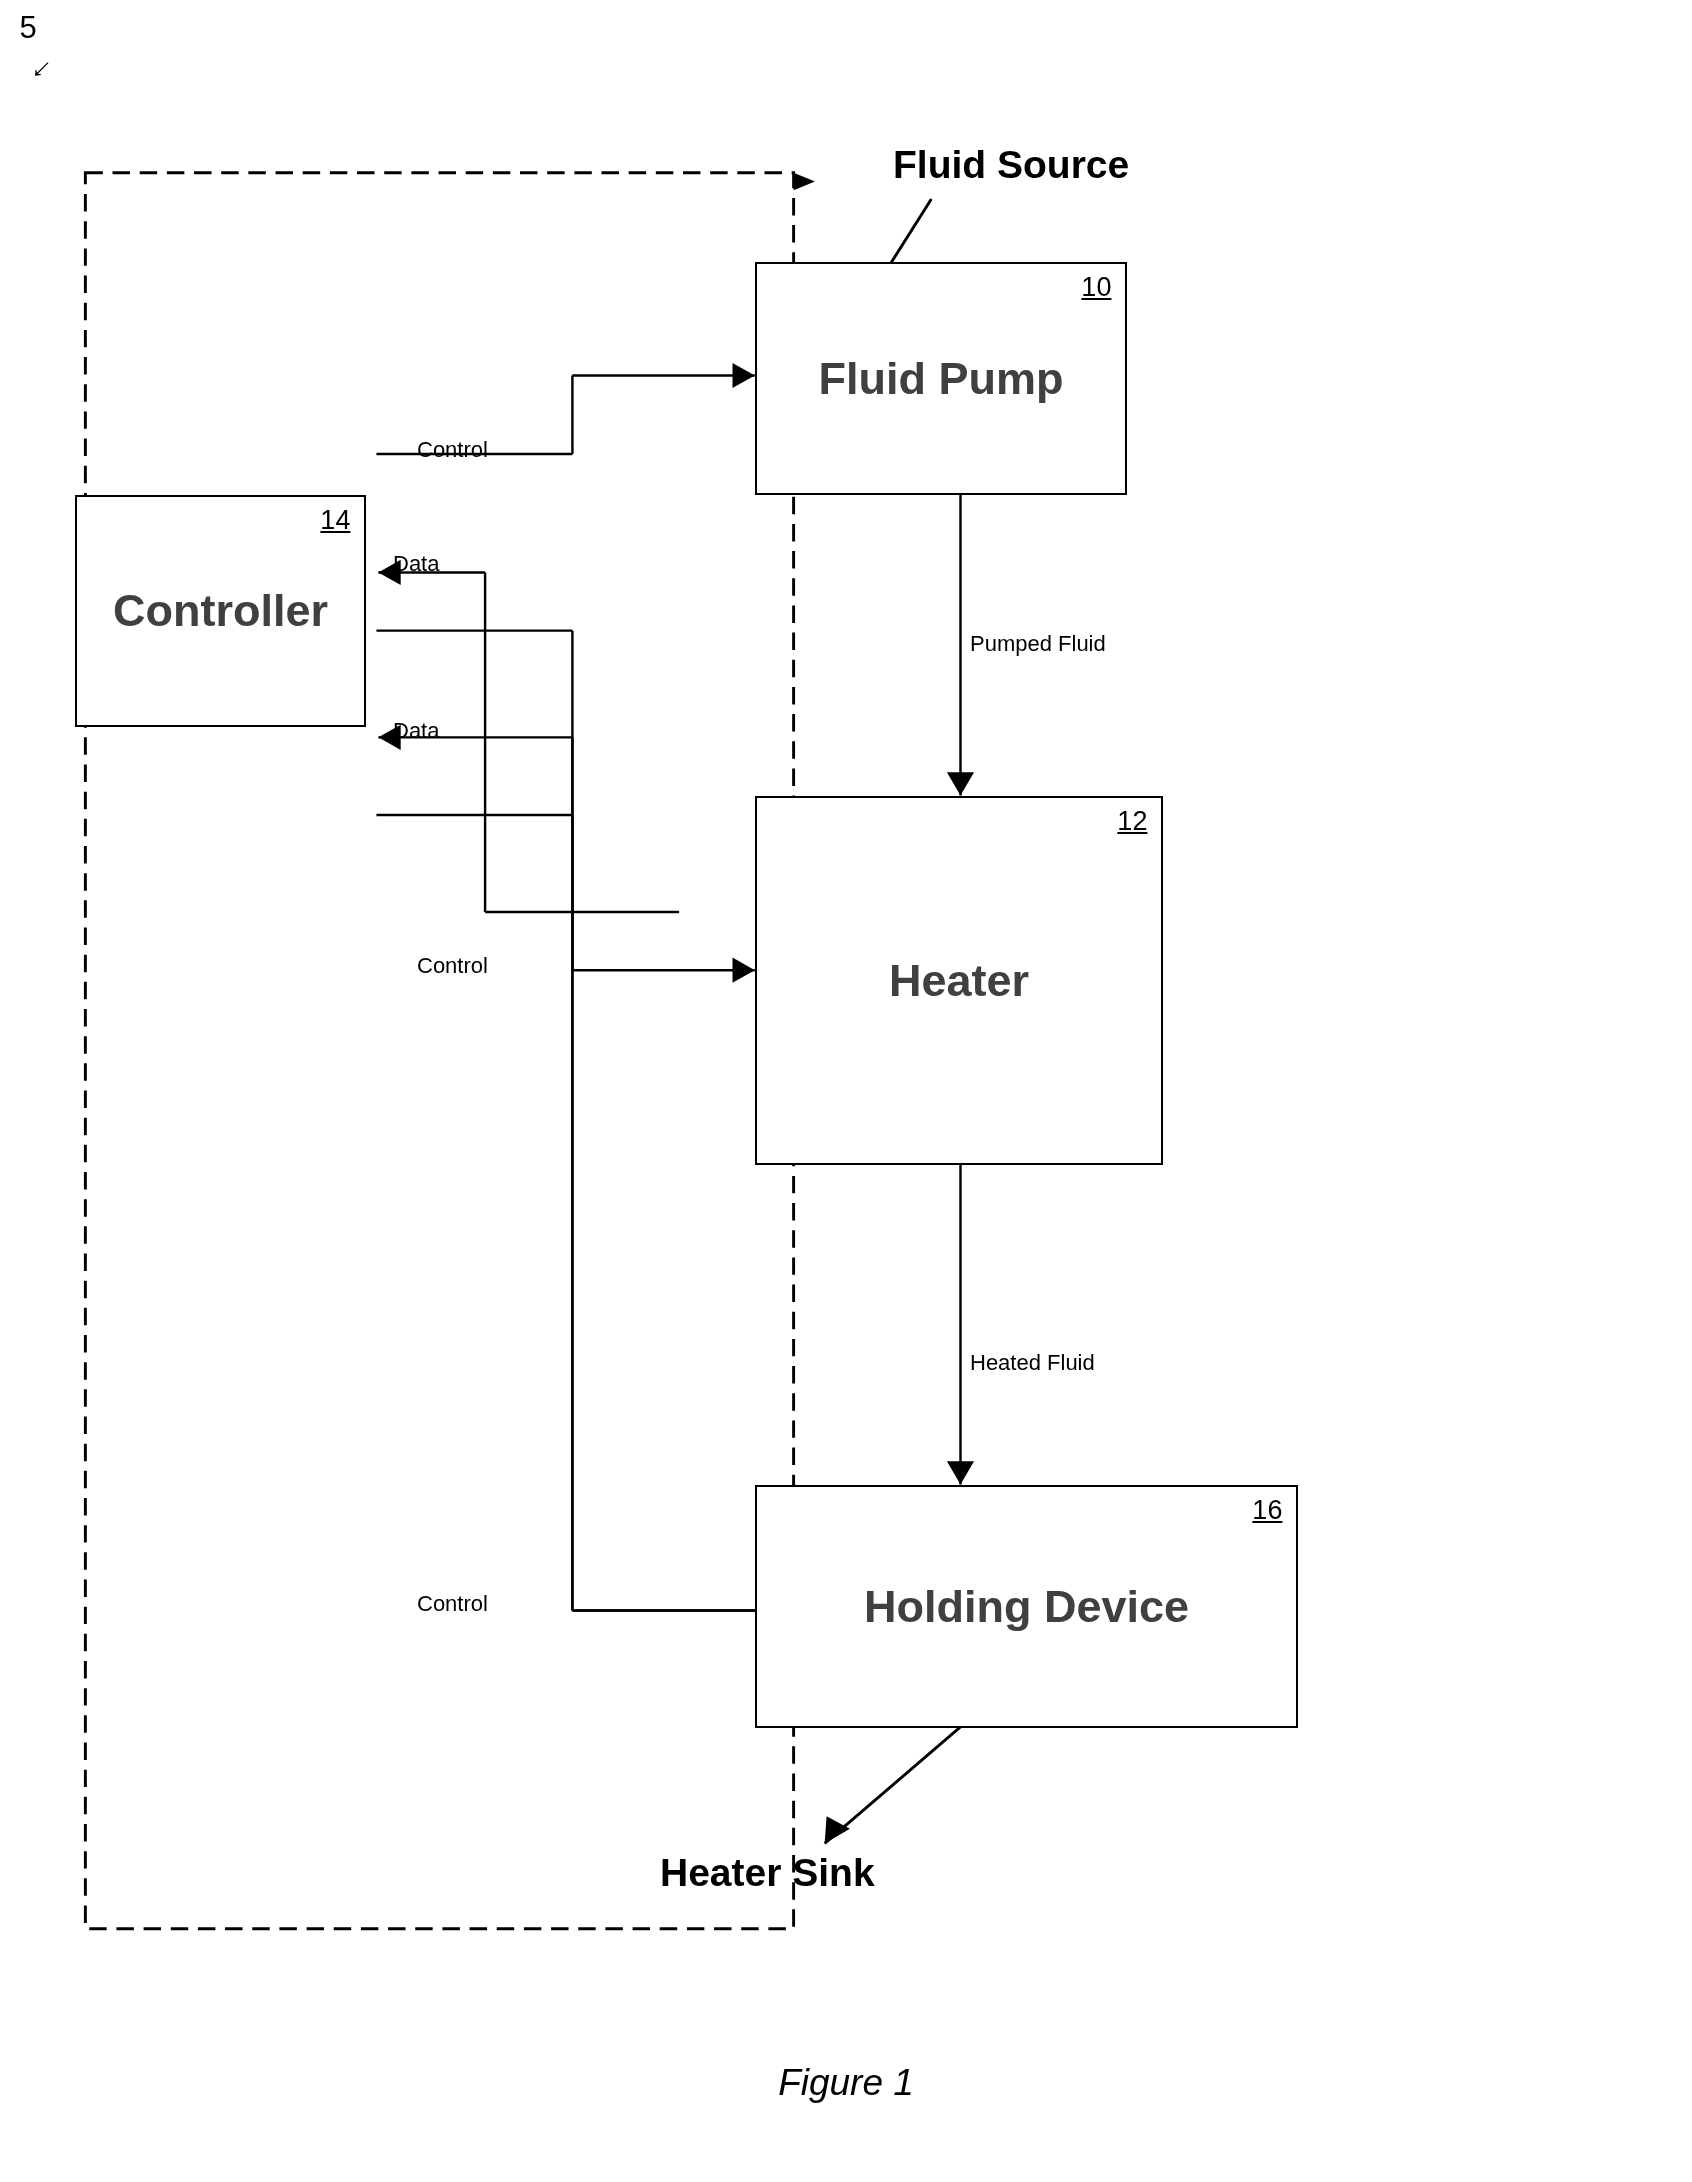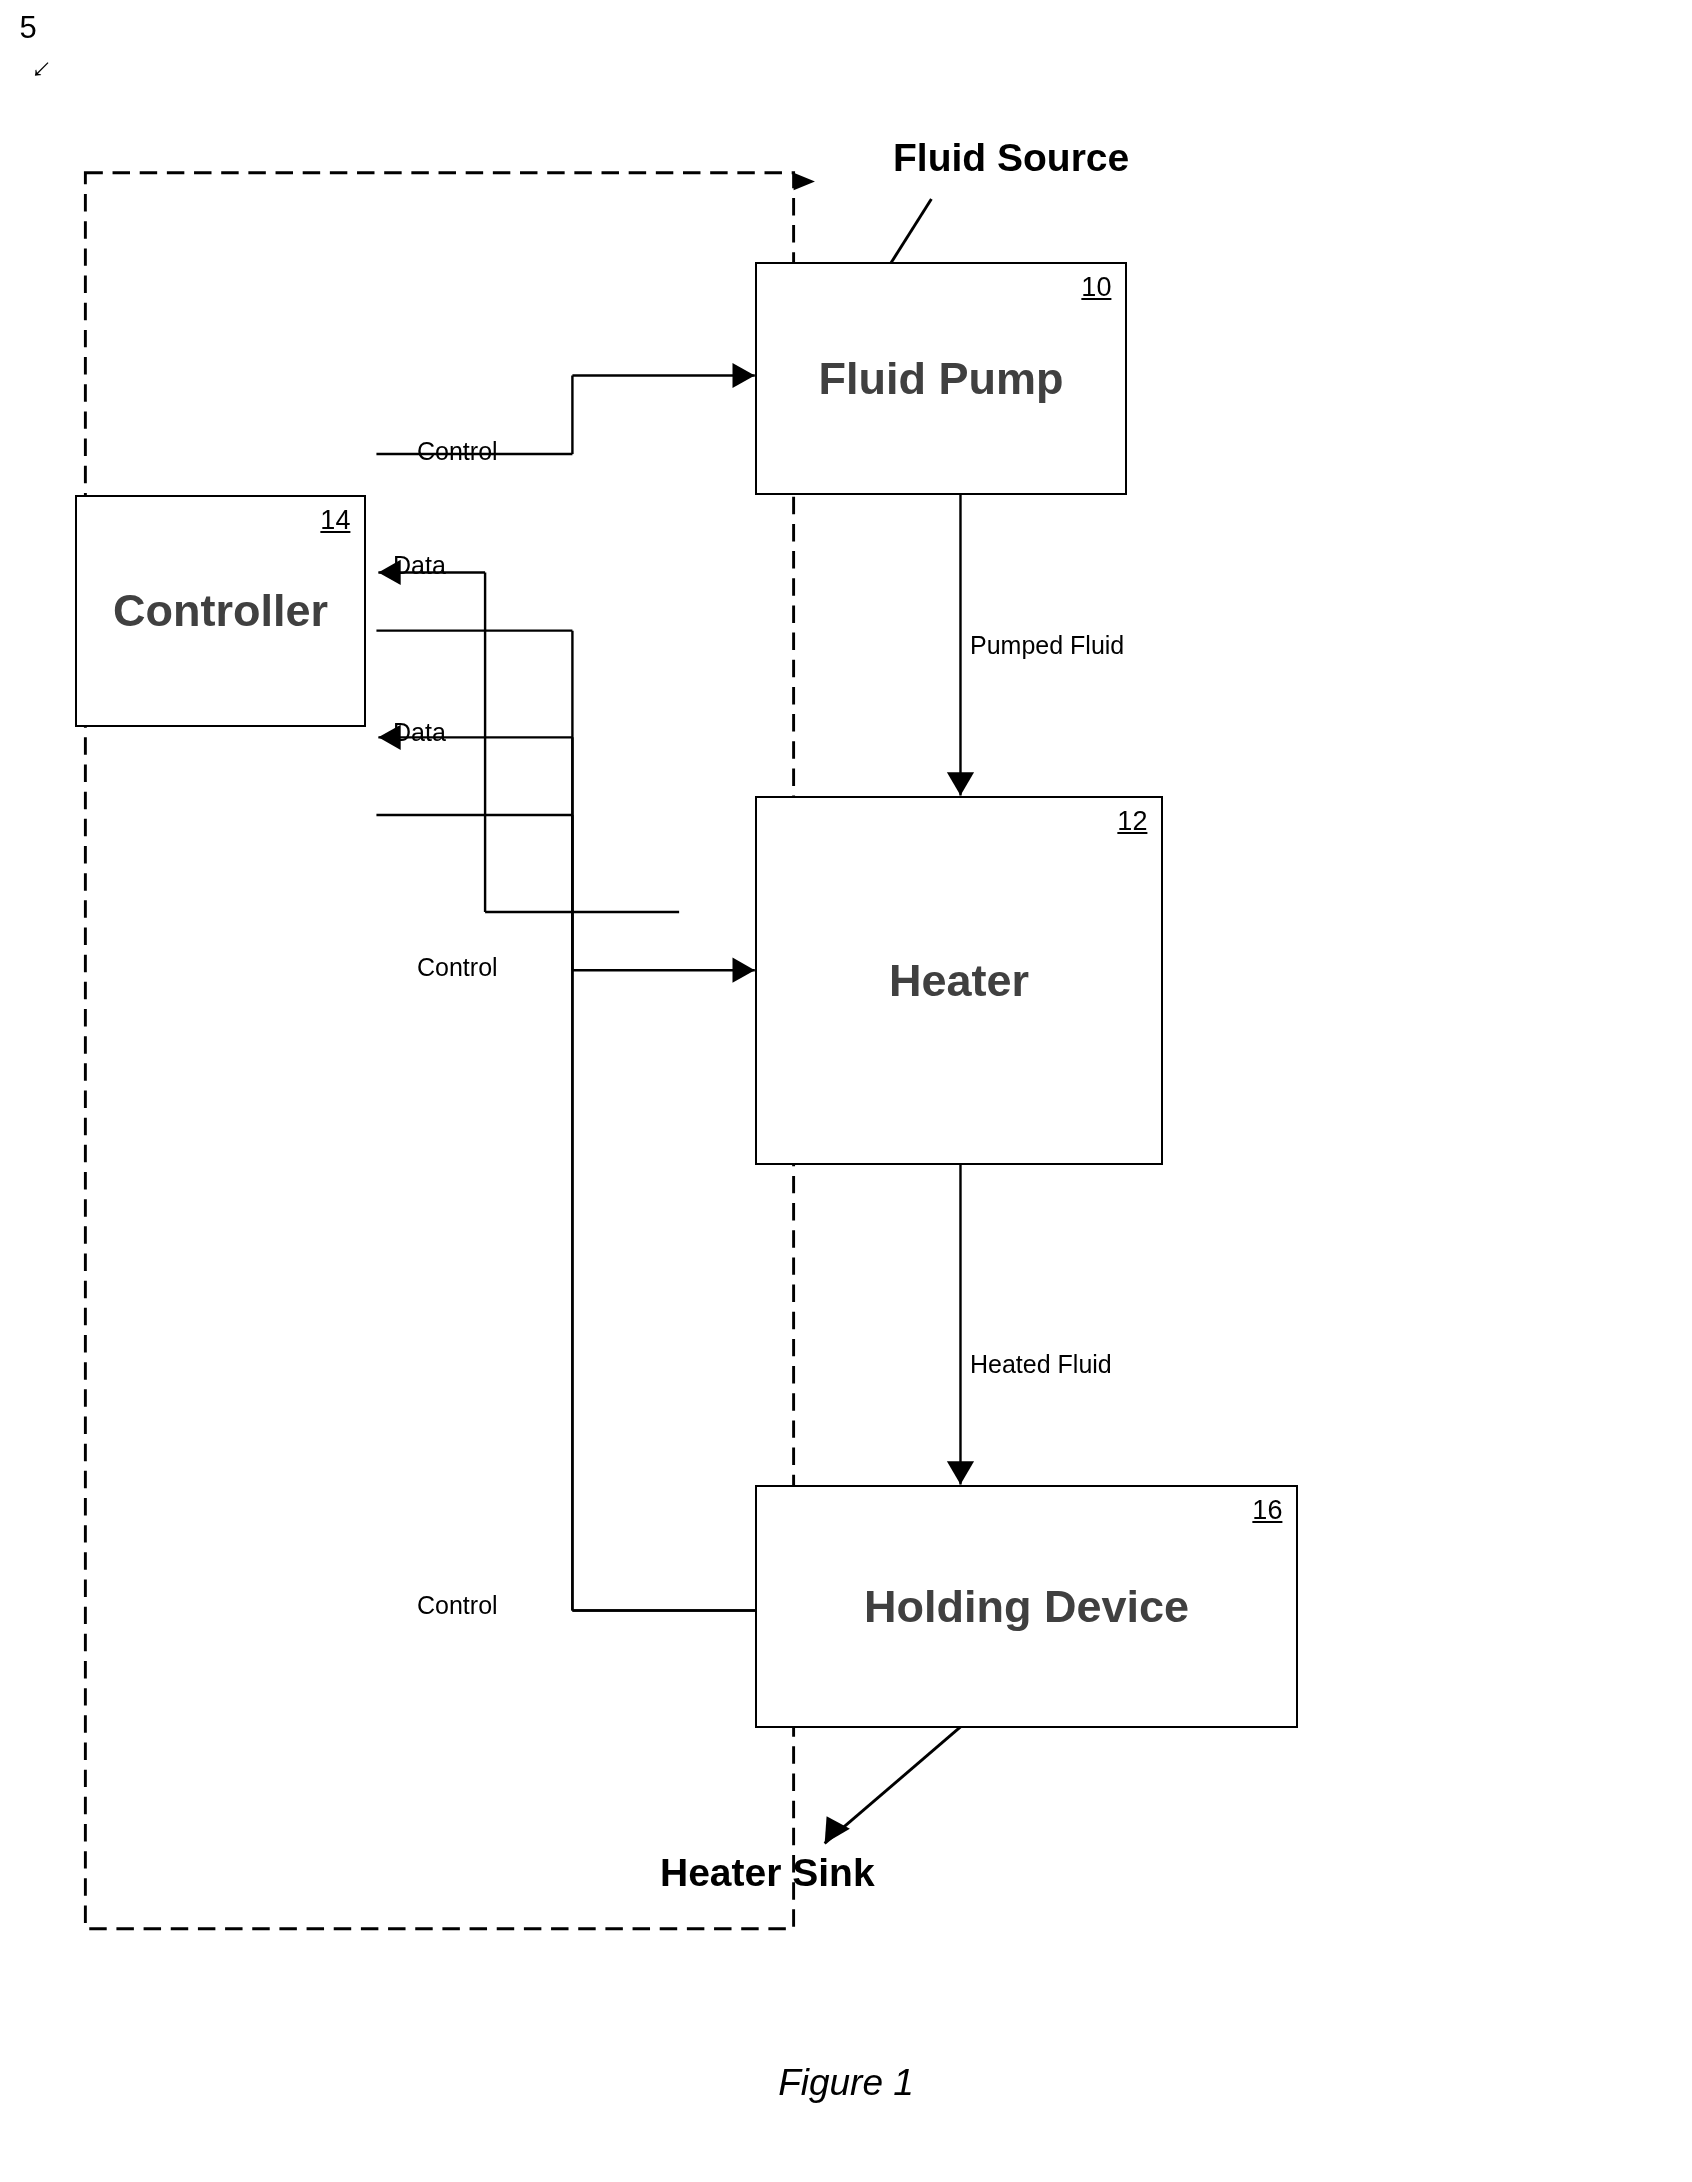--- a/index.html
+++ b/index.html
@@ -73,21 +73,21 @@
     .fluid-sink-label {
       position: absolute;
       font-size: 39px;
       font-weight: bold;
       color: #000;
     }
 
     
     .arrow-label {
       position: absolute;
-      font-size: 25px;
+      font-size: 22px;
       color: #000;
     }
 
     
     .svg-overlay {
       position: absolute;
       top: 0;
       left: 0;
       width: 100%;
       height: 100%;
@@ -140,21 +140,21 @@
     <line x1="388" y1="840" x2="590" y2="840" stroke="#000" stroke-width="2.5"></line>
     <line x1="590" y1="840" x2="590" y2="1660" stroke="#000" stroke-width="2.5"></line>
     <line x1="590" y1="1660" x2="828" y2="1660" stroke="#000" stroke-width="2.5"></line>
     <polygon points="828,1660 805,1647 805,1673" fill="#000"></polygon>
 
     <line x1="990" y1="1780" x2="850" y2="1900" stroke="#000" stroke-width="3"></line>
     <polygon points="850,1900 852,1872 876,1885" fill="#000"></polygon>
 
   </svg>
 
-  <div class="fluid-source-label" style="top:136px; left:893px;">Fluid Source</div>
+  <div class="fluid-source-label" style="top:143px; left:893px;">Fluid Source</div>
 
   <div class="block-box" style="left:755px; top:262px; width:372px; height:233px;">
     <span class="block-ref">10</span>
     <span class="block-label">Fluid Pump</span>
   </div>
 
   <div class="block-box" style="left:75px; top:495px; width:291px; height:232px;">
     <span class="block-ref">14</span>
     <span class="block-label">Controller</span>
   </div>

